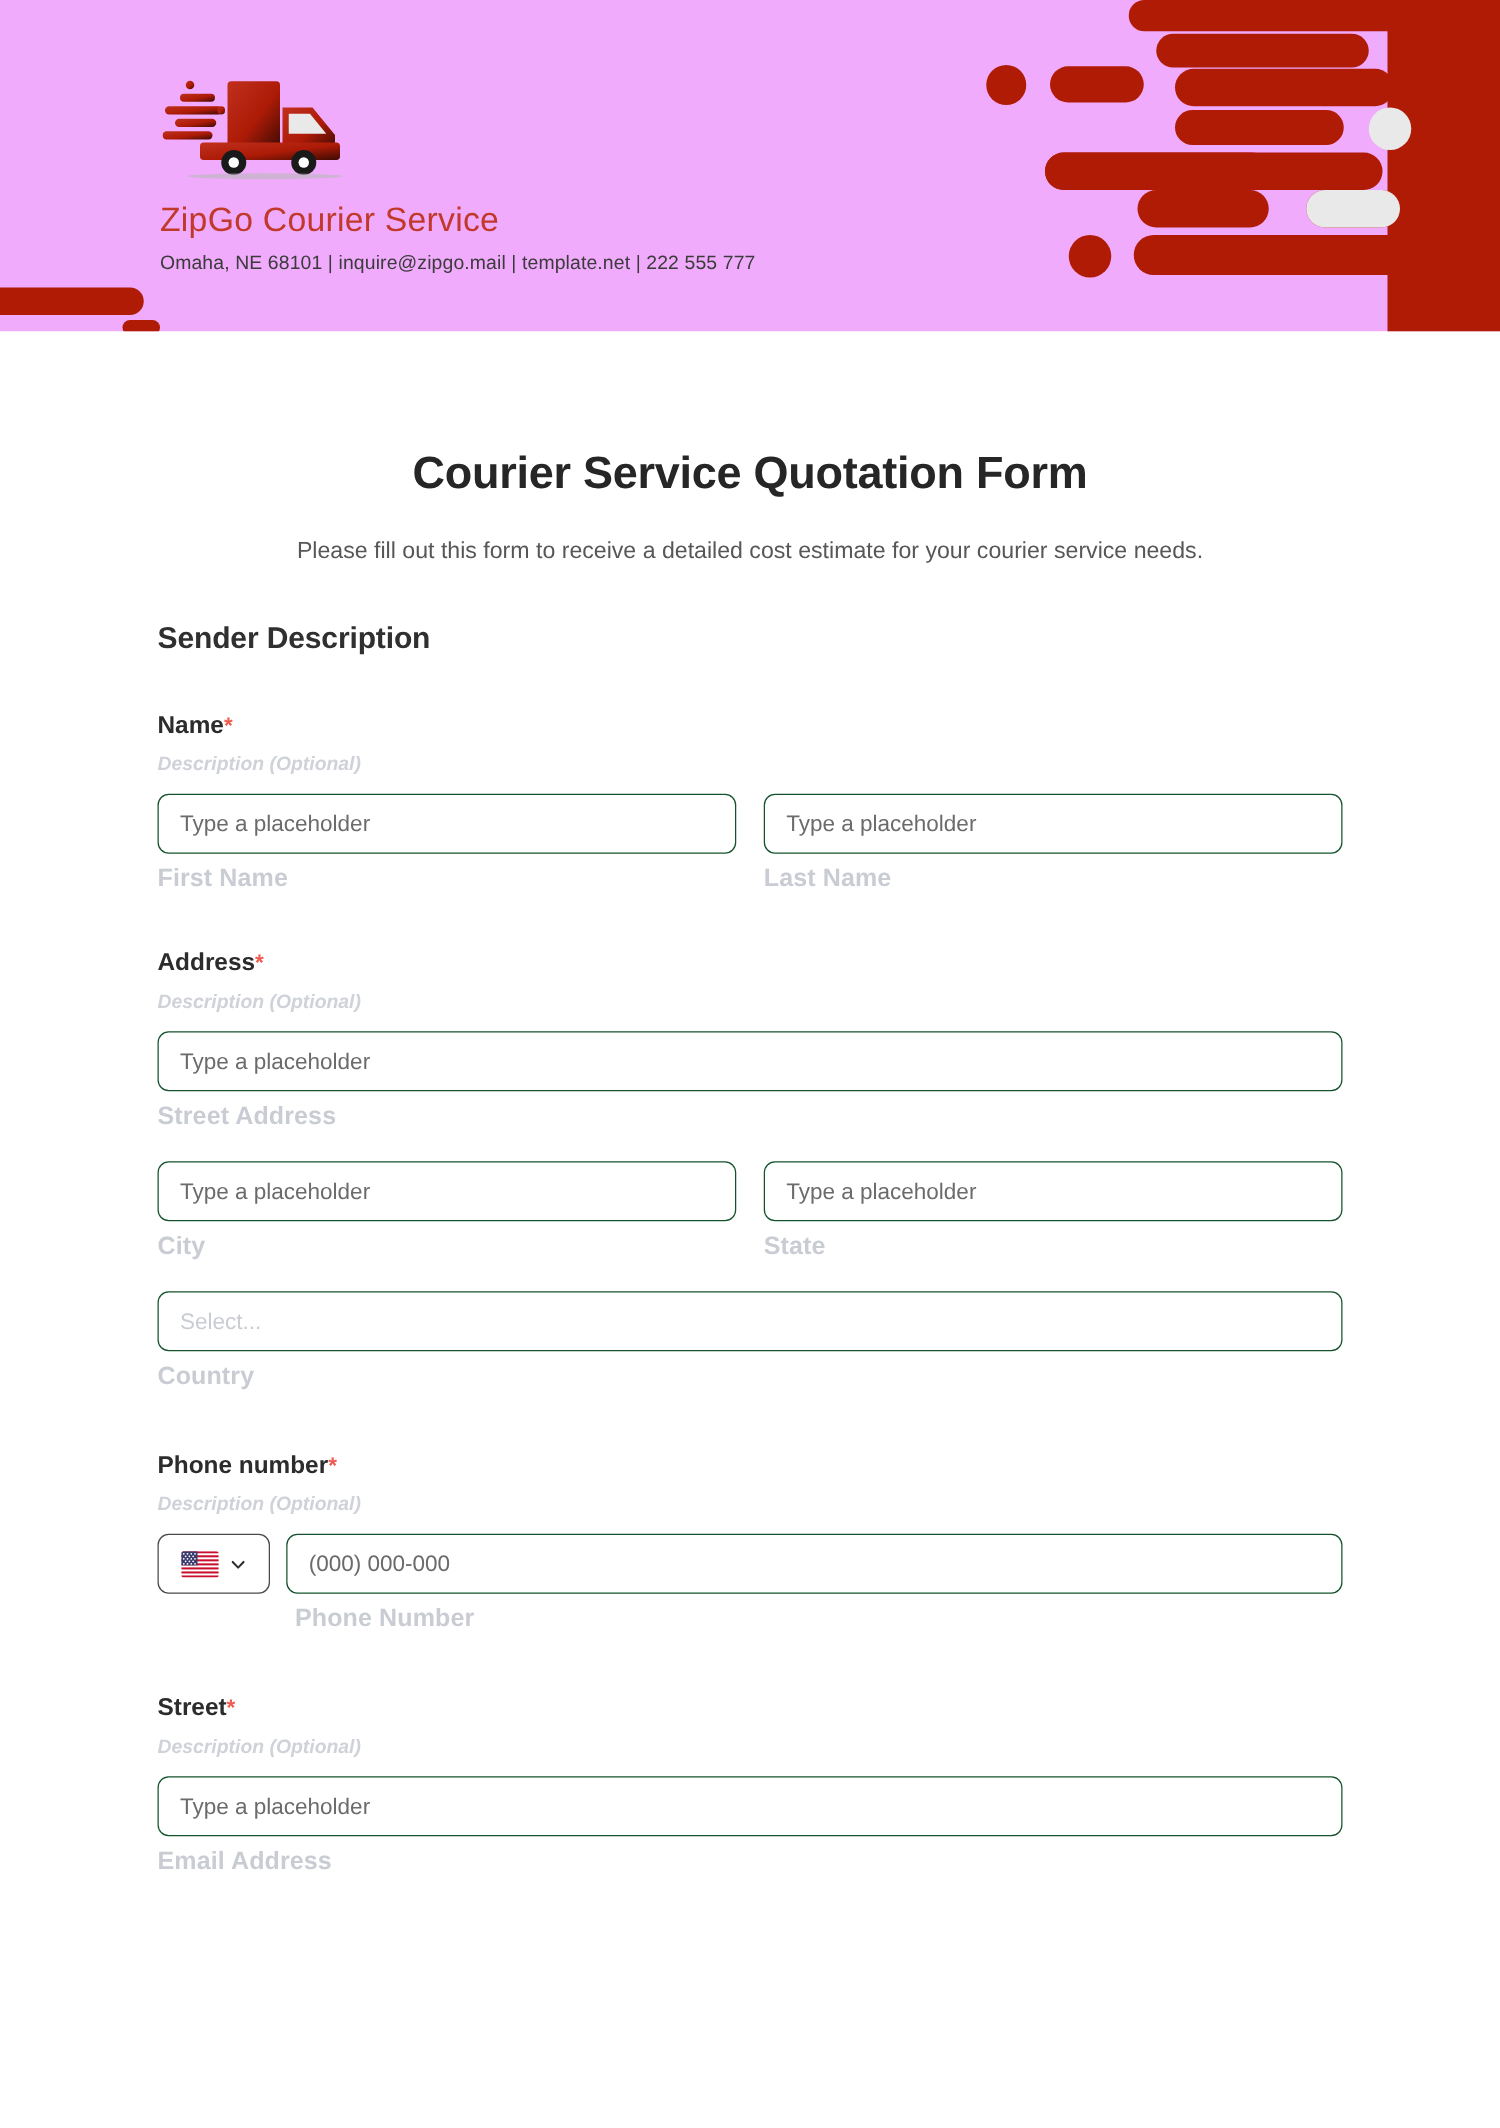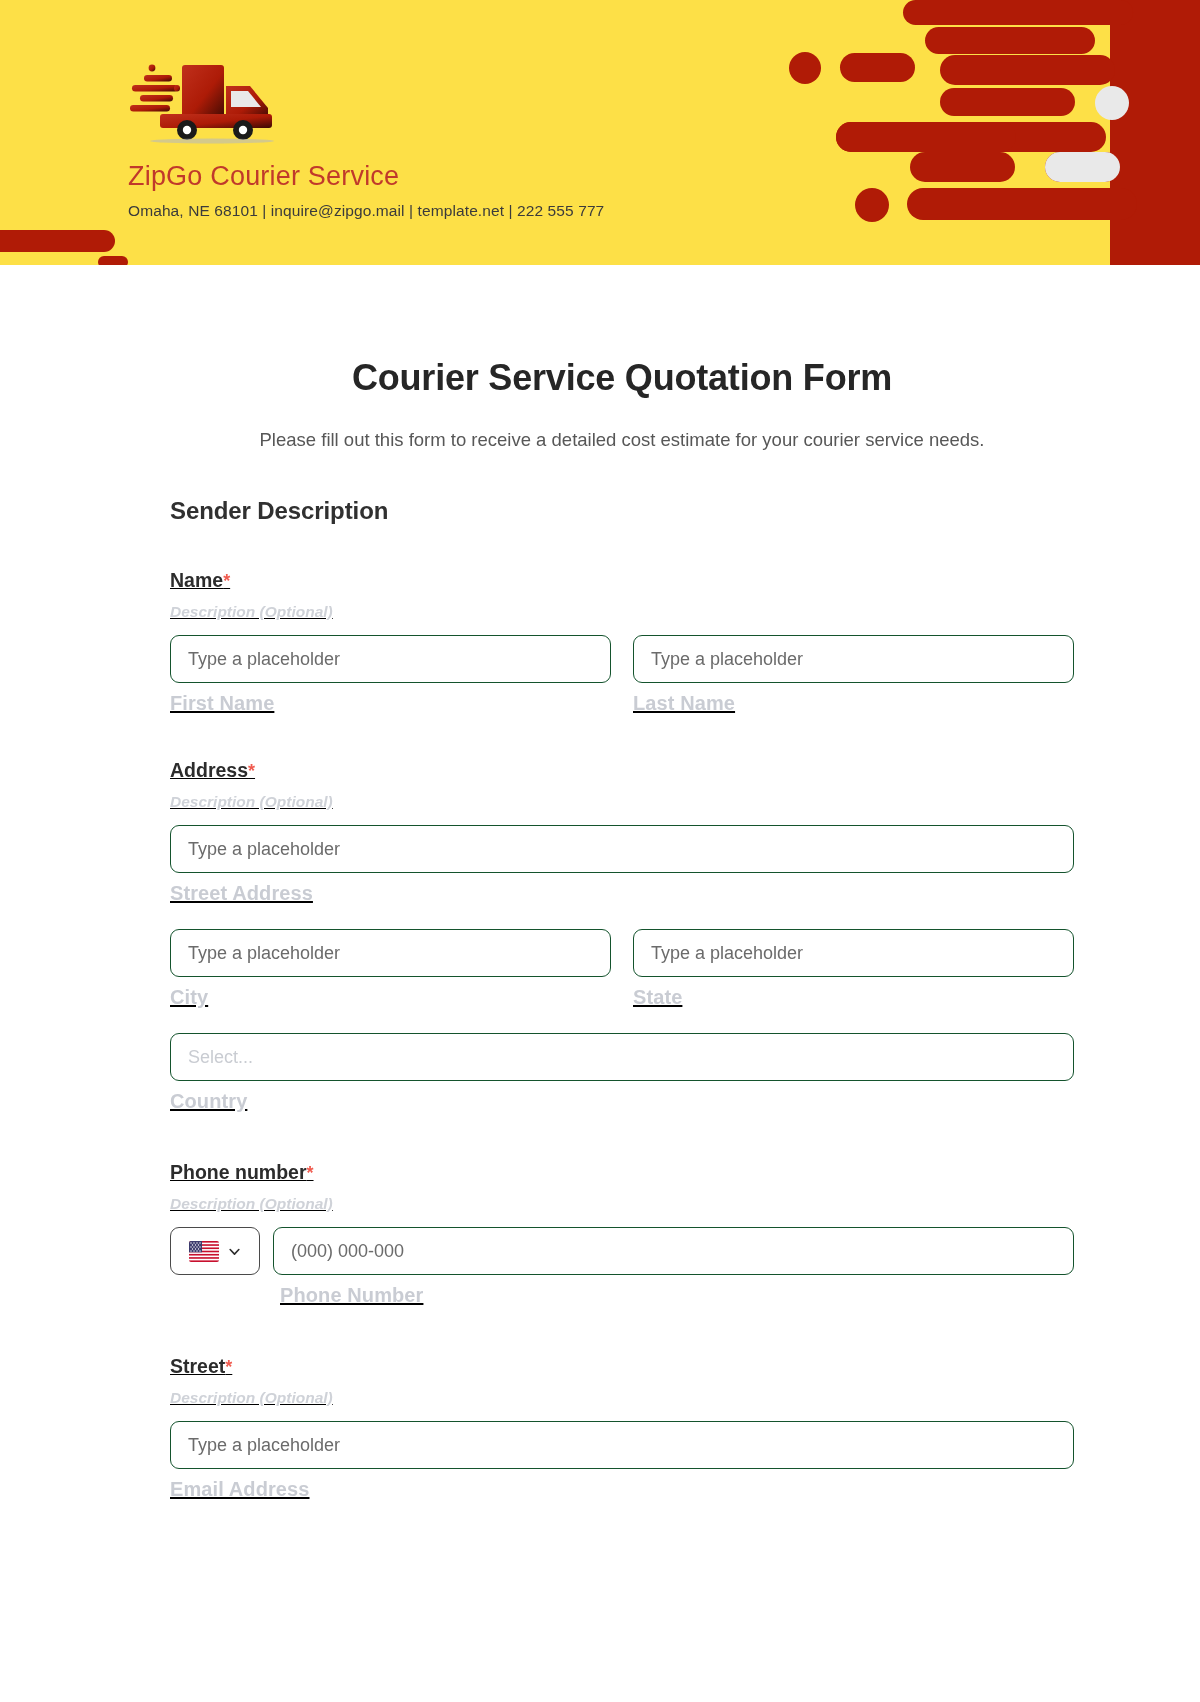--- a/index.html
+++ b/index.html
@@ -15,21 +15,21 @@
     width: 1200px;
     height: 1702px;
     background: #ffffff;
   }
 
   
   .header {
     position: relative;
     width: 1200px;
     height: 265px;
-    background: #fde047;
+    background: #f0abfc;
     overflow: hidden;
   }
   .header-inner {
     position: absolute;
     left: 128px;
     top: 58px;
     width: 600px;
   }
   .logo-truck { width: 148px; height: 86px; display: block; margin-left: 2px; }
   .brand-name {
@@ -49,21 +49,20 @@
   }
 
   
   .motif-right { position: absolute; right: 0; top: 0; width: 500px; height: 270px; }
   .motif-bottom-left { position: absolute; left: 0; top: 228px; width: 180px; height: 40px; }
 
   
   .form-body {
     position: relative;
     padding: 0 126px;
-    margin-left: 44px;
   }
   .form-title {
     margin-top: 92px;
     text-align: center;
     font-size: 36px;
     font-weight: bold;
     color: #262626;
     letter-spacing: -0.2px;
   }
   .form-desc {
@@ -74,21 +73,21 @@
     font-weight: 400;
   }
   .section-title {
     margin-top: 46px;
     font-size: 24px;
     font-weight: bold;
     color: #303030;
     letter-spacing: -0.1px;
   }
 
-  .field-block { margin-top: 44px; text-decoration: underline; }
+  .field-block { margin-top: 44px; }
   .field-label {
     font-size: 19.5px;
     font-weight: bold;
     color: #2c2c2c;
   }
   .req { color: #f05b4f; font-weight: bold; font-size: 18px; }
   .field-desc {
     margin-top: 11px;
     font-size: 15.5px;
     font-style: italic;

